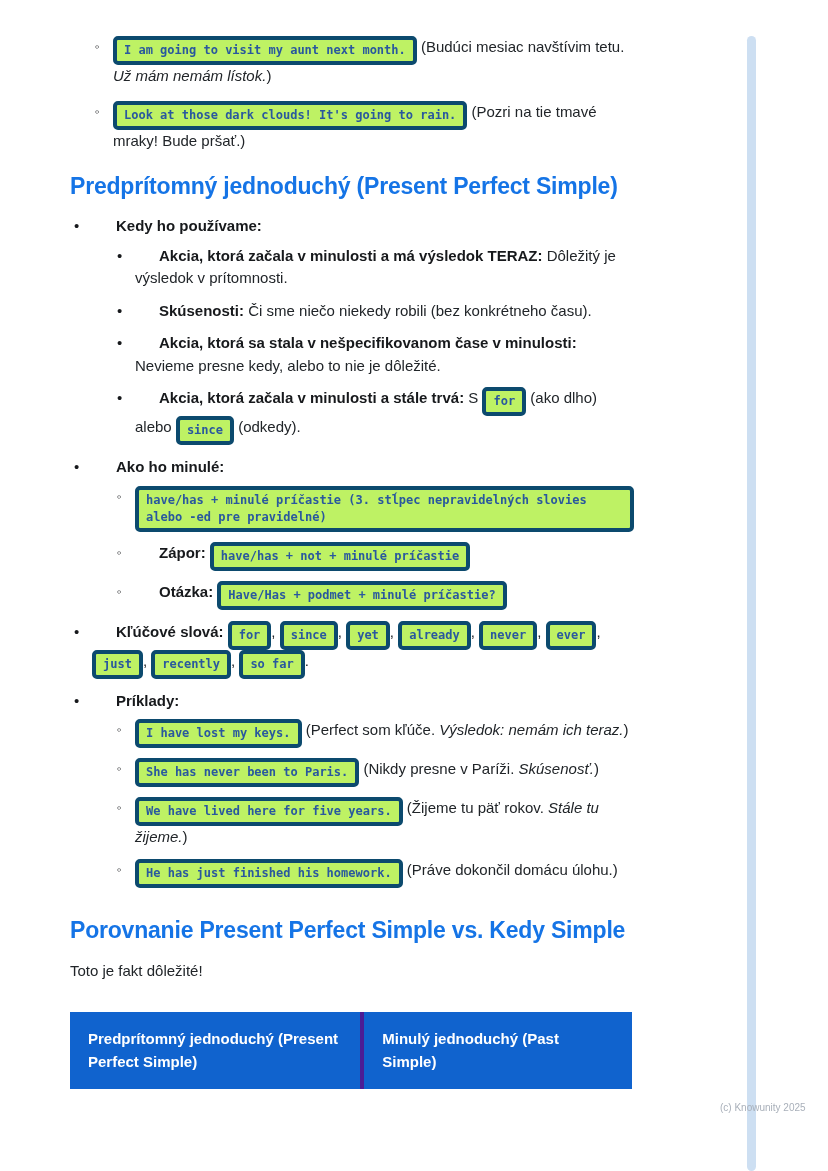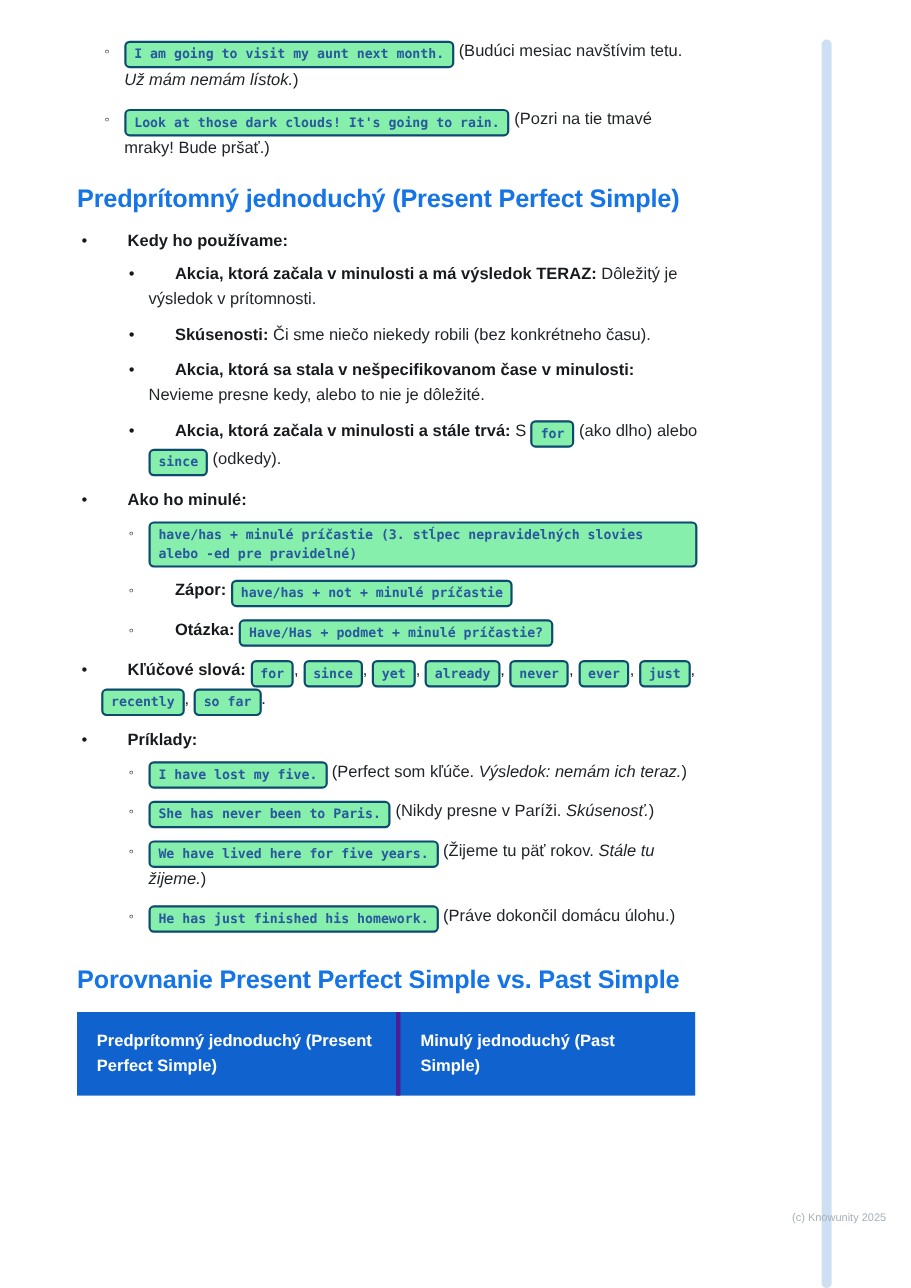--- a/index.html
+++ b/index.html
@@ -48,22 +48,22 @@
   ul.sub { margin: 7px 0 0 25px; }
   ul.sub > li + li { margin-top: 10px; }
   .code {
     display: inline-block;
     max-width: 100%;
     font-family: "DejaVu Sans Mono", "Liberation Mono", monospace;
     font-size: 12px;
     line-height: 17px;
     font-weight: 700;
     color: #29589e;
-    background: #86efac;
-    border: 2px solid #0c4a6e;
+    background: #bef264;
+    border: 4px solid #0c4a6e;
     border-radius: 5px;
     padding: 2px 7px;
     vertical-align: -2px;
   }
   p.note { margin: 0 0 30px 0; }
   table.cmp-table {
     width: 562px;
     border-collapse: collapse;
   }
   table.cmp-table th {
@@ -167,42 +167,43 @@
       </div>
     </li>
 
     <li>
       <span class="marker disc">•</span>
       <div class="li-body">
         <b>Príklady:</b>
         <ul class="sub">
           <li>
             <span class="marker circ">◦</span>
-            <div class="li-body"><span class="code">I have lost my five.</span><span> (Perfect som kľúče. </span><i>Výsledok: nemám ich teraz.</i><span>)</span></div>
+            <div class="li-body"><span class="code">I have lost my keys.</span><span> (Perfect som kľúče. </span><i>Výsledok: nemám ich teraz.</i><span>)</span></div>
           </li>
           <li>
             <span class="marker circ">◦</span>
             <div class="li-body"><span class="code">She has never been to Paris.</span><span> (Nikdy presne v Paríži. </span><i>Skúsenosť.</i><span>)</span></div>
           </li>
           <li>
             <span class="marker circ">◦</span>
             <div class="li-body"><span class="code">We have lived here for five years.</span><span> (Žijeme tu päť rokov. </span><i>Stále tu žijeme.</i><span>)</span></div>
           </li>
           <li>
             <span class="marker circ">◦</span>
             <div class="li-body"><span class="code">He has just finished his homework.</span><span> (Práve dokončil domácu úlohu.)</span></div>
           </li>
         </ul>
       </div>
     </li>
 
   </ul>
 
-  <h2 class="cmp">Porovnanie Present Perfect Simple vs. Past Simple</h2>
-
+  <h2 class="cmp">Porovnanie Present Perfect Simple vs. Kedy Simple</h2>
+
+  <p class="note">Toto je fakt dôležité!</p>
 
   <table class="cmp-table">
     <tbody>
         <tr>
       <th class="col1">Predprítomný jednoduchý (Present Perfect Simple)</th>
       <th class="col2">Minulý jednoduchý (Past Simple)</th>
     </tr>
   </tbody>
     </table>
 

